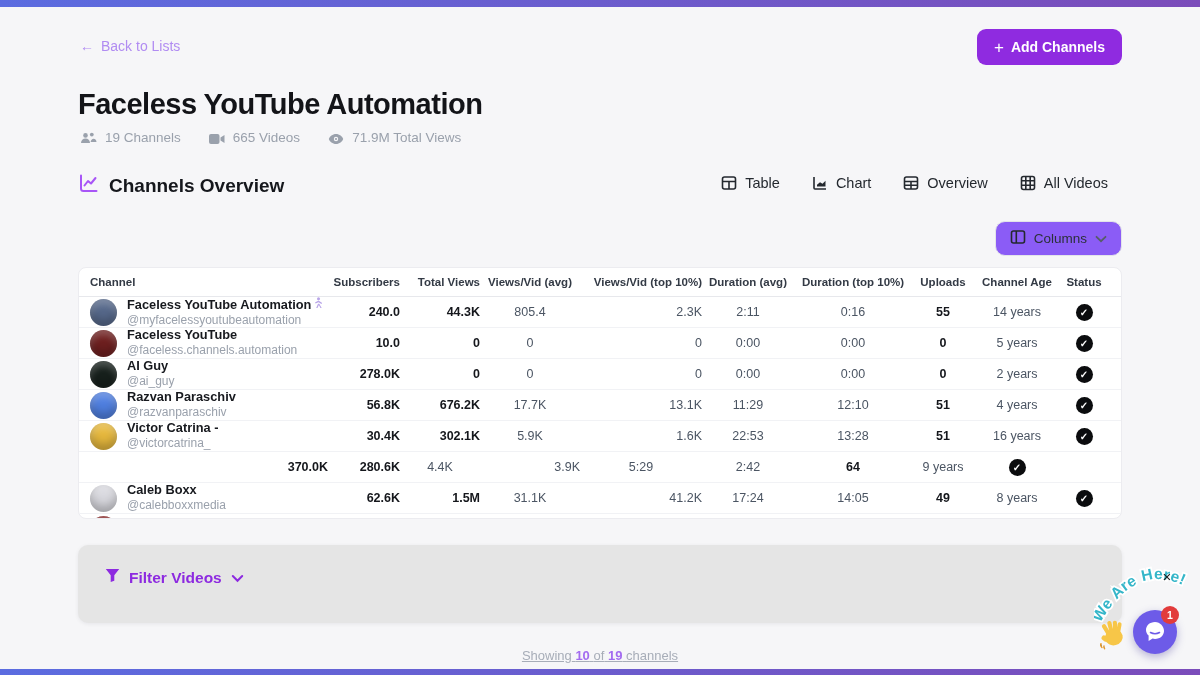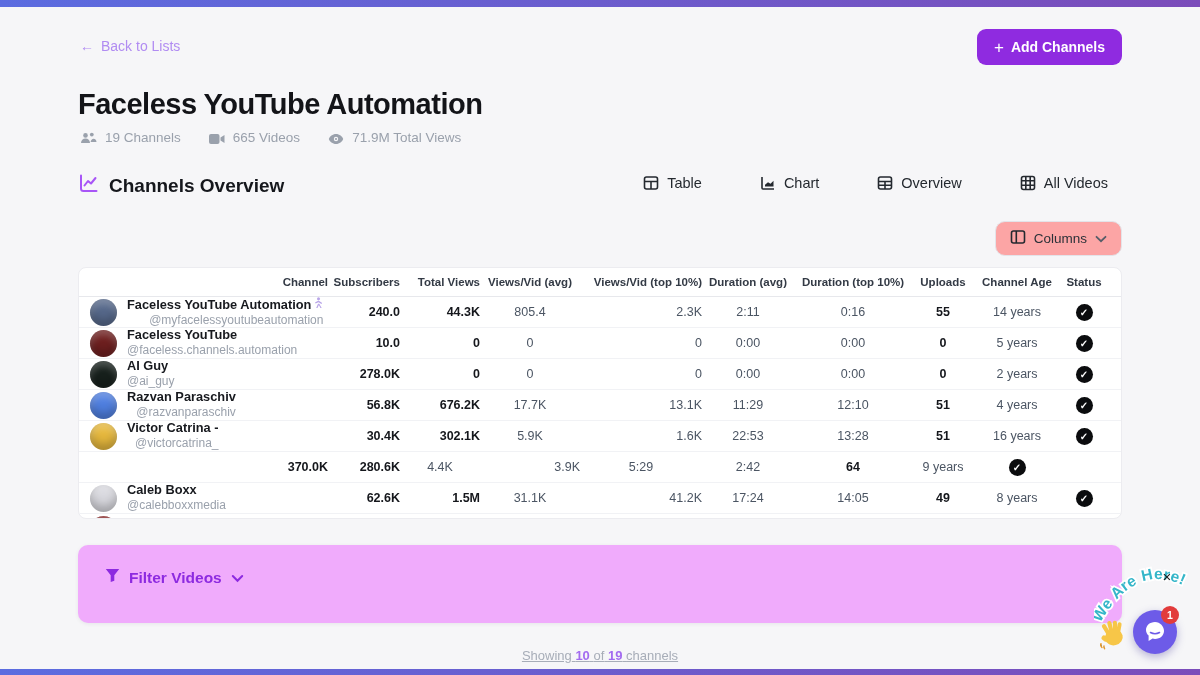--- a/index.html
+++ b/index.html
@@ -25,54 +25,54 @@
   .add-btn .plus { font-size:17px; font-weight:500; line-height:1; }
   .page-title { position:absolute; left:0; top:81px; font-size:29px; font-weight:bold; letter-spacing:-0.5px; color:#131418; }
   .stats { position:absolute; left:2px; top:123px; display:flex; gap:28px; align-items:center;
     color:#9aa1ac; font-size:13.5px; }
   .stat { display:inline-flex; align-items:flex-end; gap:8px; }
   .stat svg { display:block; }
 
   
   .section-row { position:absolute; left:0; top:166px; width:100%; display:flex; align-items:center; }
   .section-title { display:inline-flex; align-items:center; gap:10px; font-size:19px; font-weight:bold; color:#15171c; }
-  .tabs { position:absolute; right:14px; top:2px; display:flex; gap:58px; }
+  .tabs { position:absolute; right:14px; top:2px; display:flex; gap:32px; }
   .tab { display:inline-flex; align-items:center; gap:8px; font-size:14.5px; font-weight:500; color:#24292f; cursor:pointer; }
   .tab svg { display:block; }
 
   .columns-row { position:absolute; right:0; top:214px; }
   .columns-btn { display:inline-flex; align-items:center; gap:8px; height:35px; padding:0 14px;
-    background:#fca5a5; border:1px solid #e3e4e9; border-radius:10px;
+    background:#8b5cf6; border:1px solid #e3e4e9; border-radius:10px;
     font-size:13.5px; color:#2b3138; font-family:inherit; cursor:pointer; }
 
   
   .table-card { position:absolute; left:0; top:260px; width:1044px; height:252px;
     background:#fff; border:1px solid #ececf0; border-radius:8px; overflow:hidden; }
   .thead, .trow { display:grid;
     grid-template-columns:238px 72px 80px 100px 122px 92px 118px 62px 86px 48px;
     align-items:center; padding:0 11px; }
   .thead { height:29px; border-bottom:1px solid #e7e8ec; font-size:11.5px; font-weight:bold; color:#333a45; }
   .trow { height:31px; border-bottom:1px solid #f1f2f5; font-size:12.5px; }
-  .al { text-align:right; } .ar { text-align:right; } .ac { text-align:center; }
+  .al { text-align:left; } .ar { text-align:right; } .ac { text-align:center; }
   .cell-num { color:#4b5563; }
   .cell-bold { color:#15171c; font-weight:bold; }
   .chan { display:flex; align-items:center; gap:10px; min-width:0; }
   .avatar { width:27px; height:27px; border-radius:50%; flex:none;
     box-shadow:inset 0 -6px 10px rgba(0,0,0,.25), inset 0 5px 7px rgba(255,255,255,.25); }
   .chan-texts { line-height:1.15; min-width:0; }
   .chan-name { font-size:12.8px; font-weight:bold; color:#17191e; white-space:nowrap; display:flex; align-items:center; gap:3px; }
   .chan-handle { font-size:12px; color:#9aa1ac; white-space:nowrap; }
   .status-cell { display:flex; justify-content:center; }
   .check-badge { width:17px; height:17px; border-radius:50%; background:#0b0c0e; color:#fff;
     display:flex; align-items:center; justify-content:center; font-size:10px; font-weight:bold; }
   .partial-row { height:10px; display:flex; align-items:flex-start; padding:2px 11px 0; }
 
   
   .filter-card { position:absolute; left:0; top:538px; width:1044px; height:78px;
-    background:#f0abfc; border-radius:10px; box-shadow:0 1px 4px rgba(20,20,40,.07); }
+    background:#e5e5e5; border-radius:10px; box-shadow:0 1px 4px rgba(20,20,40,.07); }
   .filter-toggle { position:absolute; left:27px; top:23px; display:inline-flex; align-items:center; gap:9px;
     color:#8d2ae0; font-size:15.5px; font-weight:bold; cursor:pointer; background:none; border:none; font-family:inherit; }
 
   
   .footer-text { position:absolute; left:0; top:641px; width:100%; text-align:center;
     font-size:13px; color:#a7adb8;text-decoration:underline; }
   .footer-text b { color:#a36bf0; font-weight:bold; }
 
   
   .chat-close { position:absolute; left:1158px; top:568px; font-size:15px; color:#17181c; cursor:pointer;

